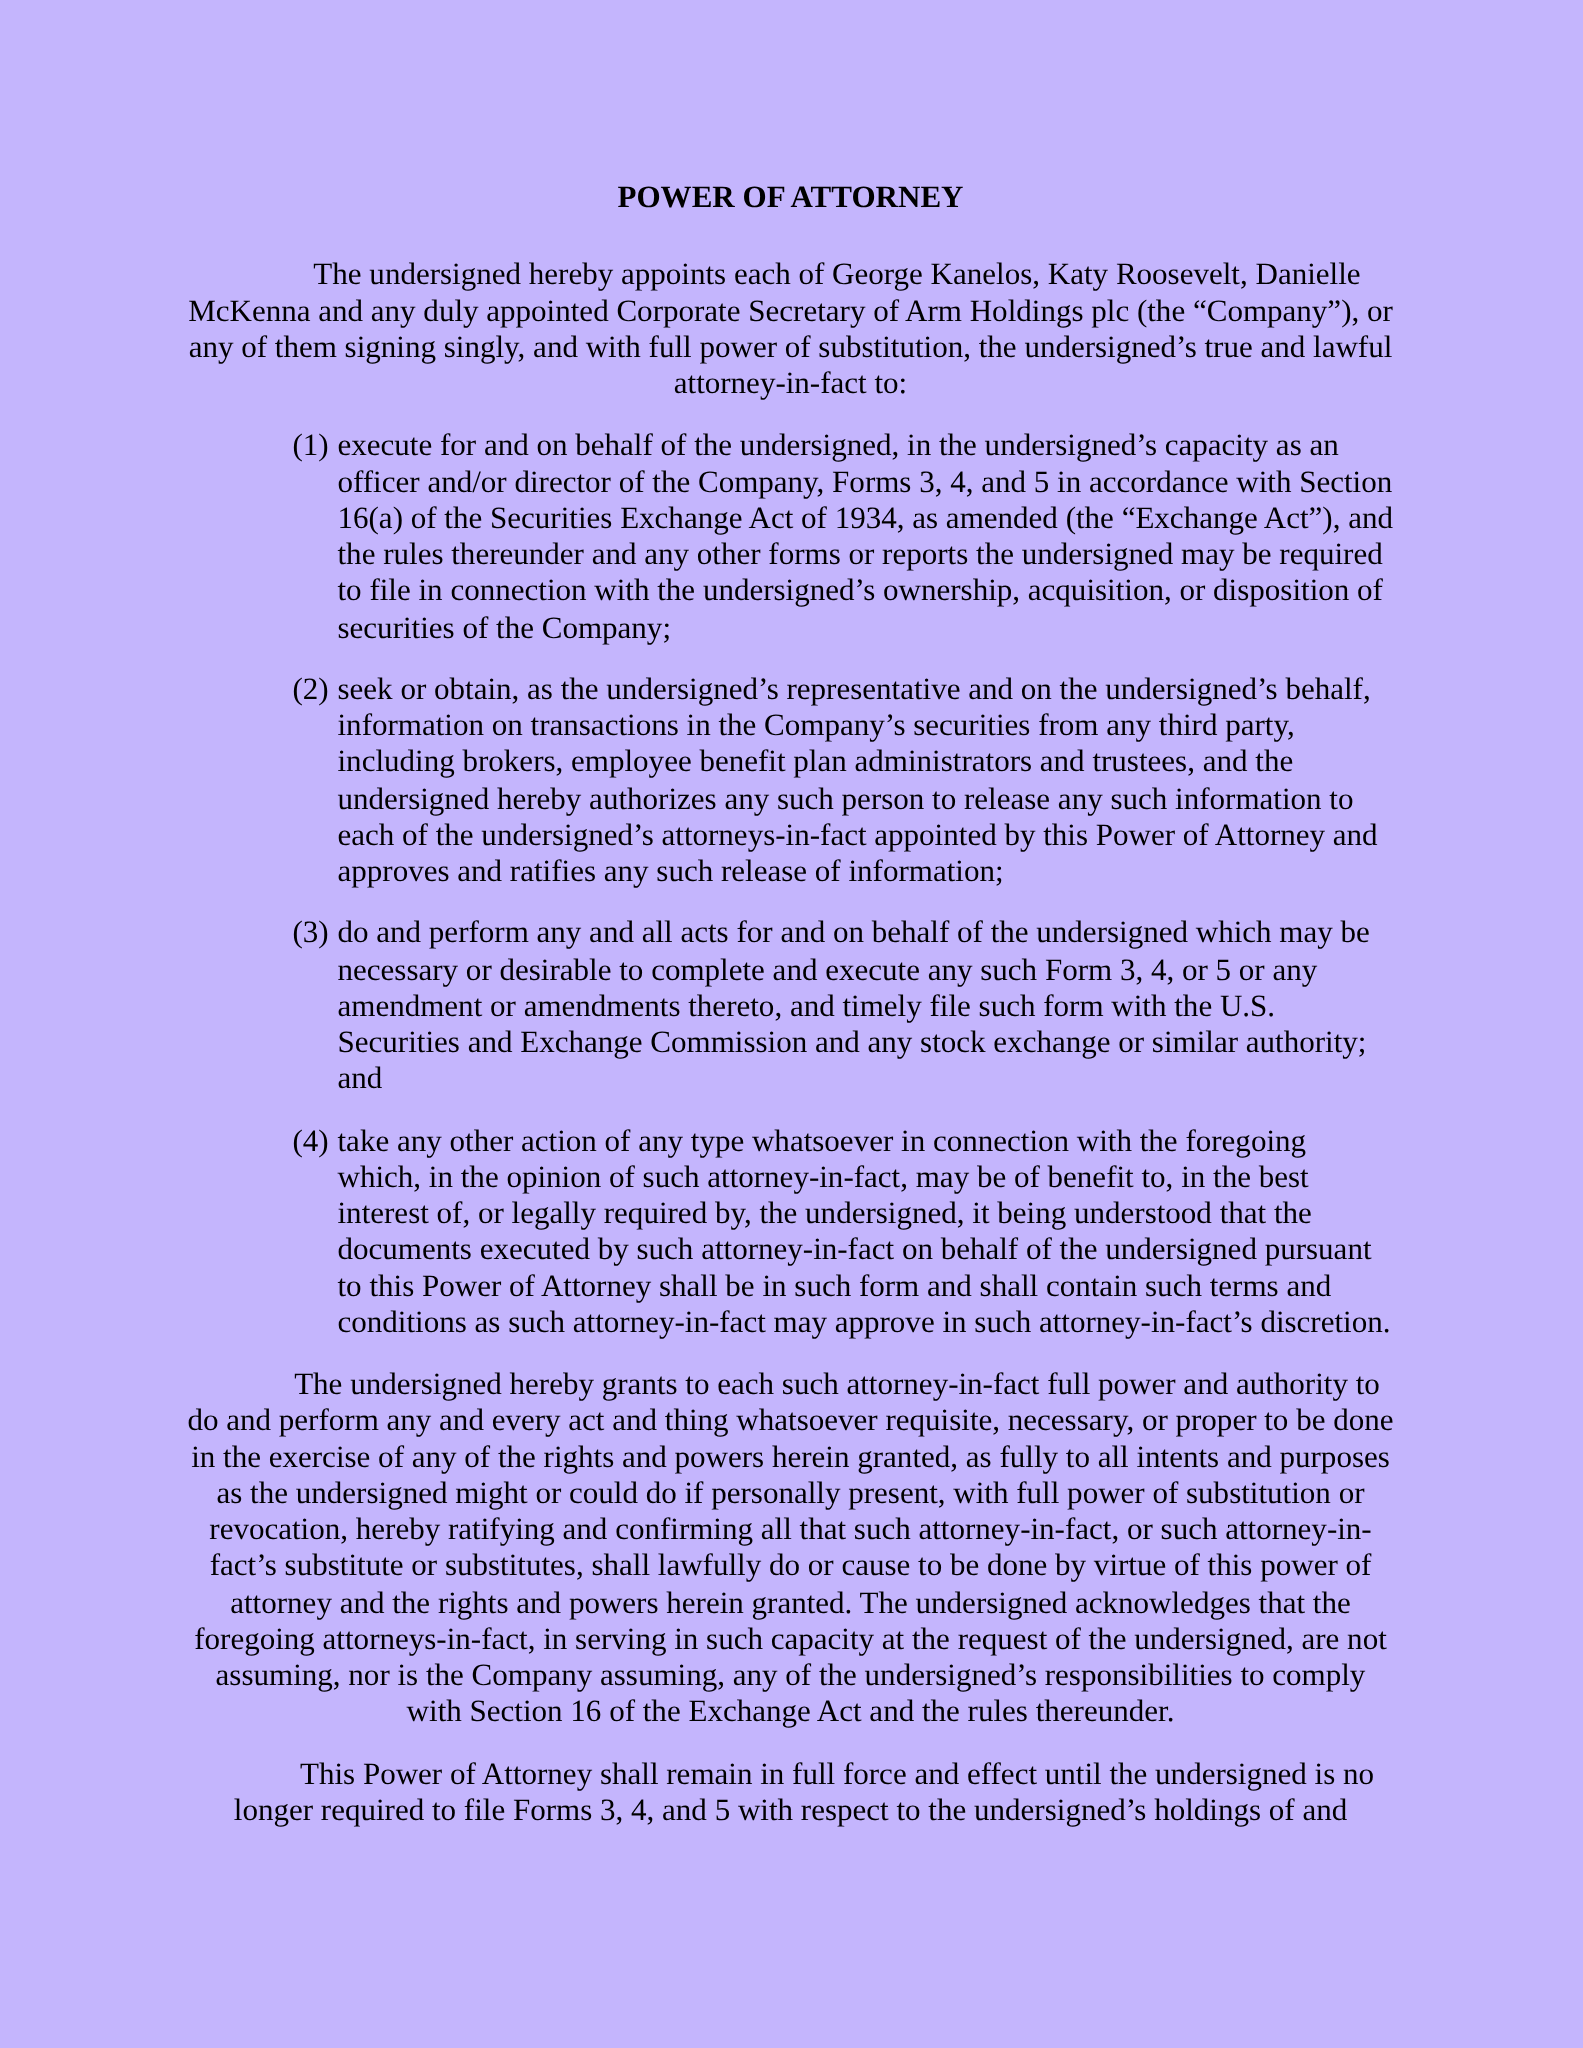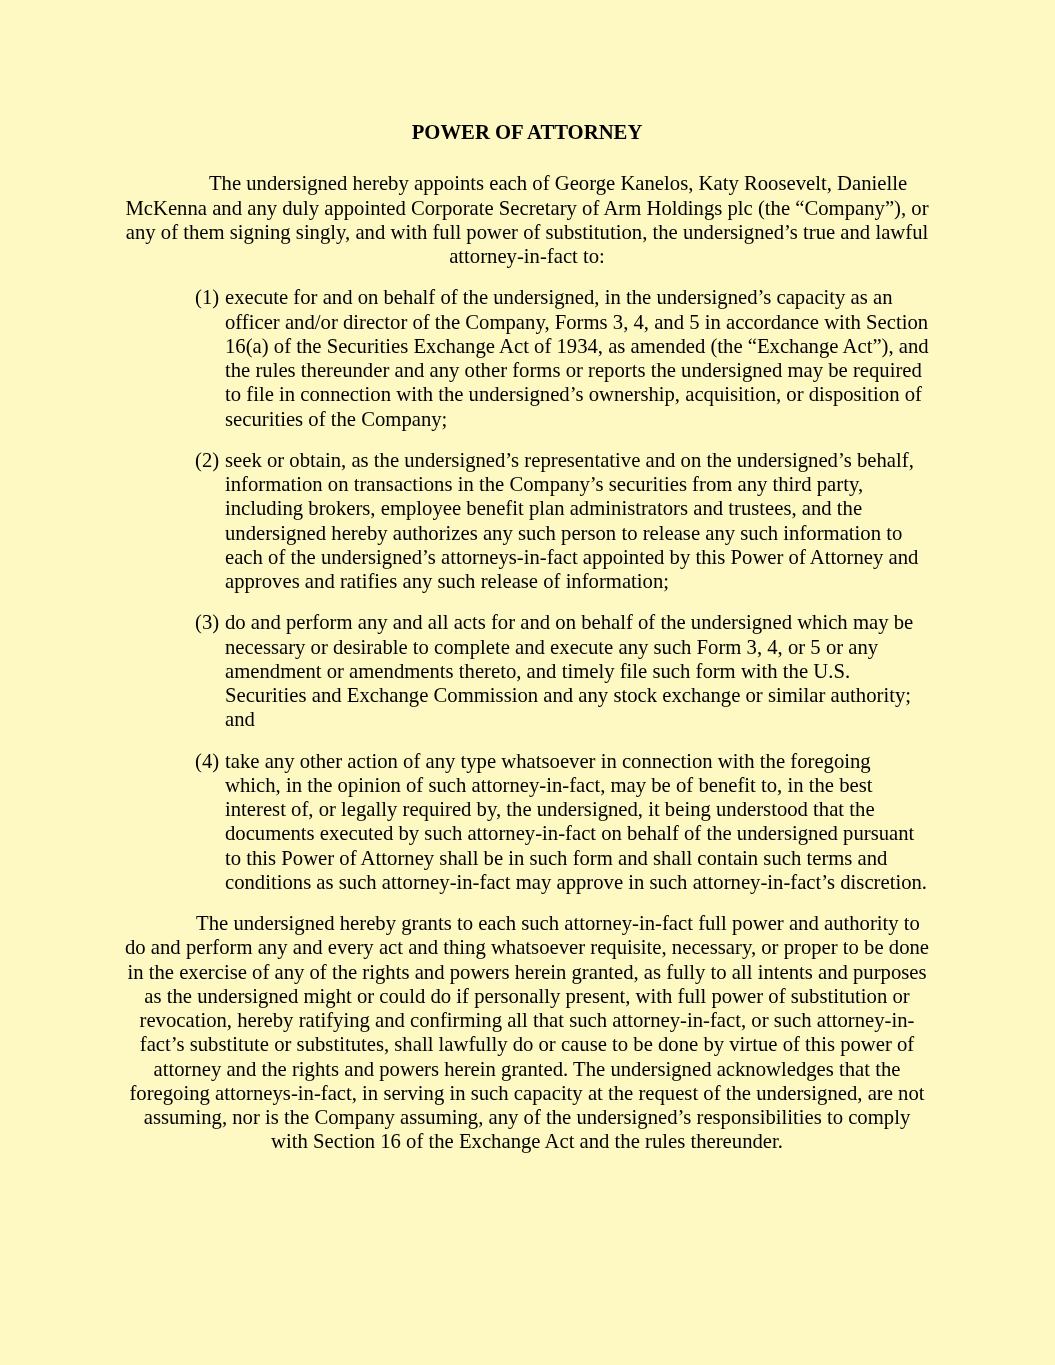--- a/index.html
+++ b/index.html
@@ -4,21 +4,21 @@
 <style>
   html, body {
     margin: 0;
     padding: 0;
     background: #ffffff;
   }
   .page {
     position: relative;
     width: 1055px;
     height: 1365px;
-    background: #fef9c3;
+    background: #c4b5fd;
     box-sizing: border-box;
     padding: 120px 124px 0 123px;
     font-family: "Liberation Serif", "DejaVu Serif", serif;
     font-size: 20.7px;
     line-height: 24.25px;
     color: #000000;
     overflow: hidden;
   }
   .doc-title {
     margin: 0 0 27px 0;
@@ -72,14 +72,15 @@
     <span class="txt">do and perform any and all acts for and on behalf of the undersigned which may be necessary or desirable to complete and execute any such Form 3, 4, or 5 or any amendment or amendments thereto, and timely file such form with the U.S. Securities and Exchange Commission and any stock exchange or similar authority; and</span>
   </div>
 
   <div class="list-item">
     <span class="num">(4)</span>
     <span class="txt">take any other action of any type whatsoever in connection with the foregoing which, in the opinion of such attorney-in-fact, may be of benefit to, in the best interest of, or legally required by, the undersigned, it being understood that the documents executed by such attorney-in-fact on behalf of the undersigned pursuant to this Power of Attorney shall be in such form and shall contain such terms and conditions as such attorney-in-fact may approve in such attorney-in-fact’s discretion.</span>
   </div>
 
   <p class="para">The undersigned hereby grants to each such attorney-in-fact full power and authority to do and perform any and every act and thing whatsoever requisite, necessary, or proper to be done in the exercise of any of the rights and powers herein granted, as fully to all intents and purposes as the undersigned might or could do if personally present, with full power of substitution or revocation, hereby ratifying and confirming all that such attorney-in-fact, or such attorney-in-fact’s substitute or substitutes, shall lawfully do or cause to be done by virtue of this power of attorney and the rights and powers herein granted. The undersigned acknowledges that the foregoing attorneys-in-fact, in serving in such capacity at the request of the undersigned, are not assuming, nor is the Company assuming, any of the undersigned’s responsibilities to comply with Section 16 of the Exchange Act and the rules thereunder.</p>
 
+  <p class="para">This Power of Attorney shall remain in full force and effect until the undersigned is no longer required to file Forms 3, 4, and 5 with respect to the undersigned’s holdings of and</p>
 
 </div>
 
 </body></html>

